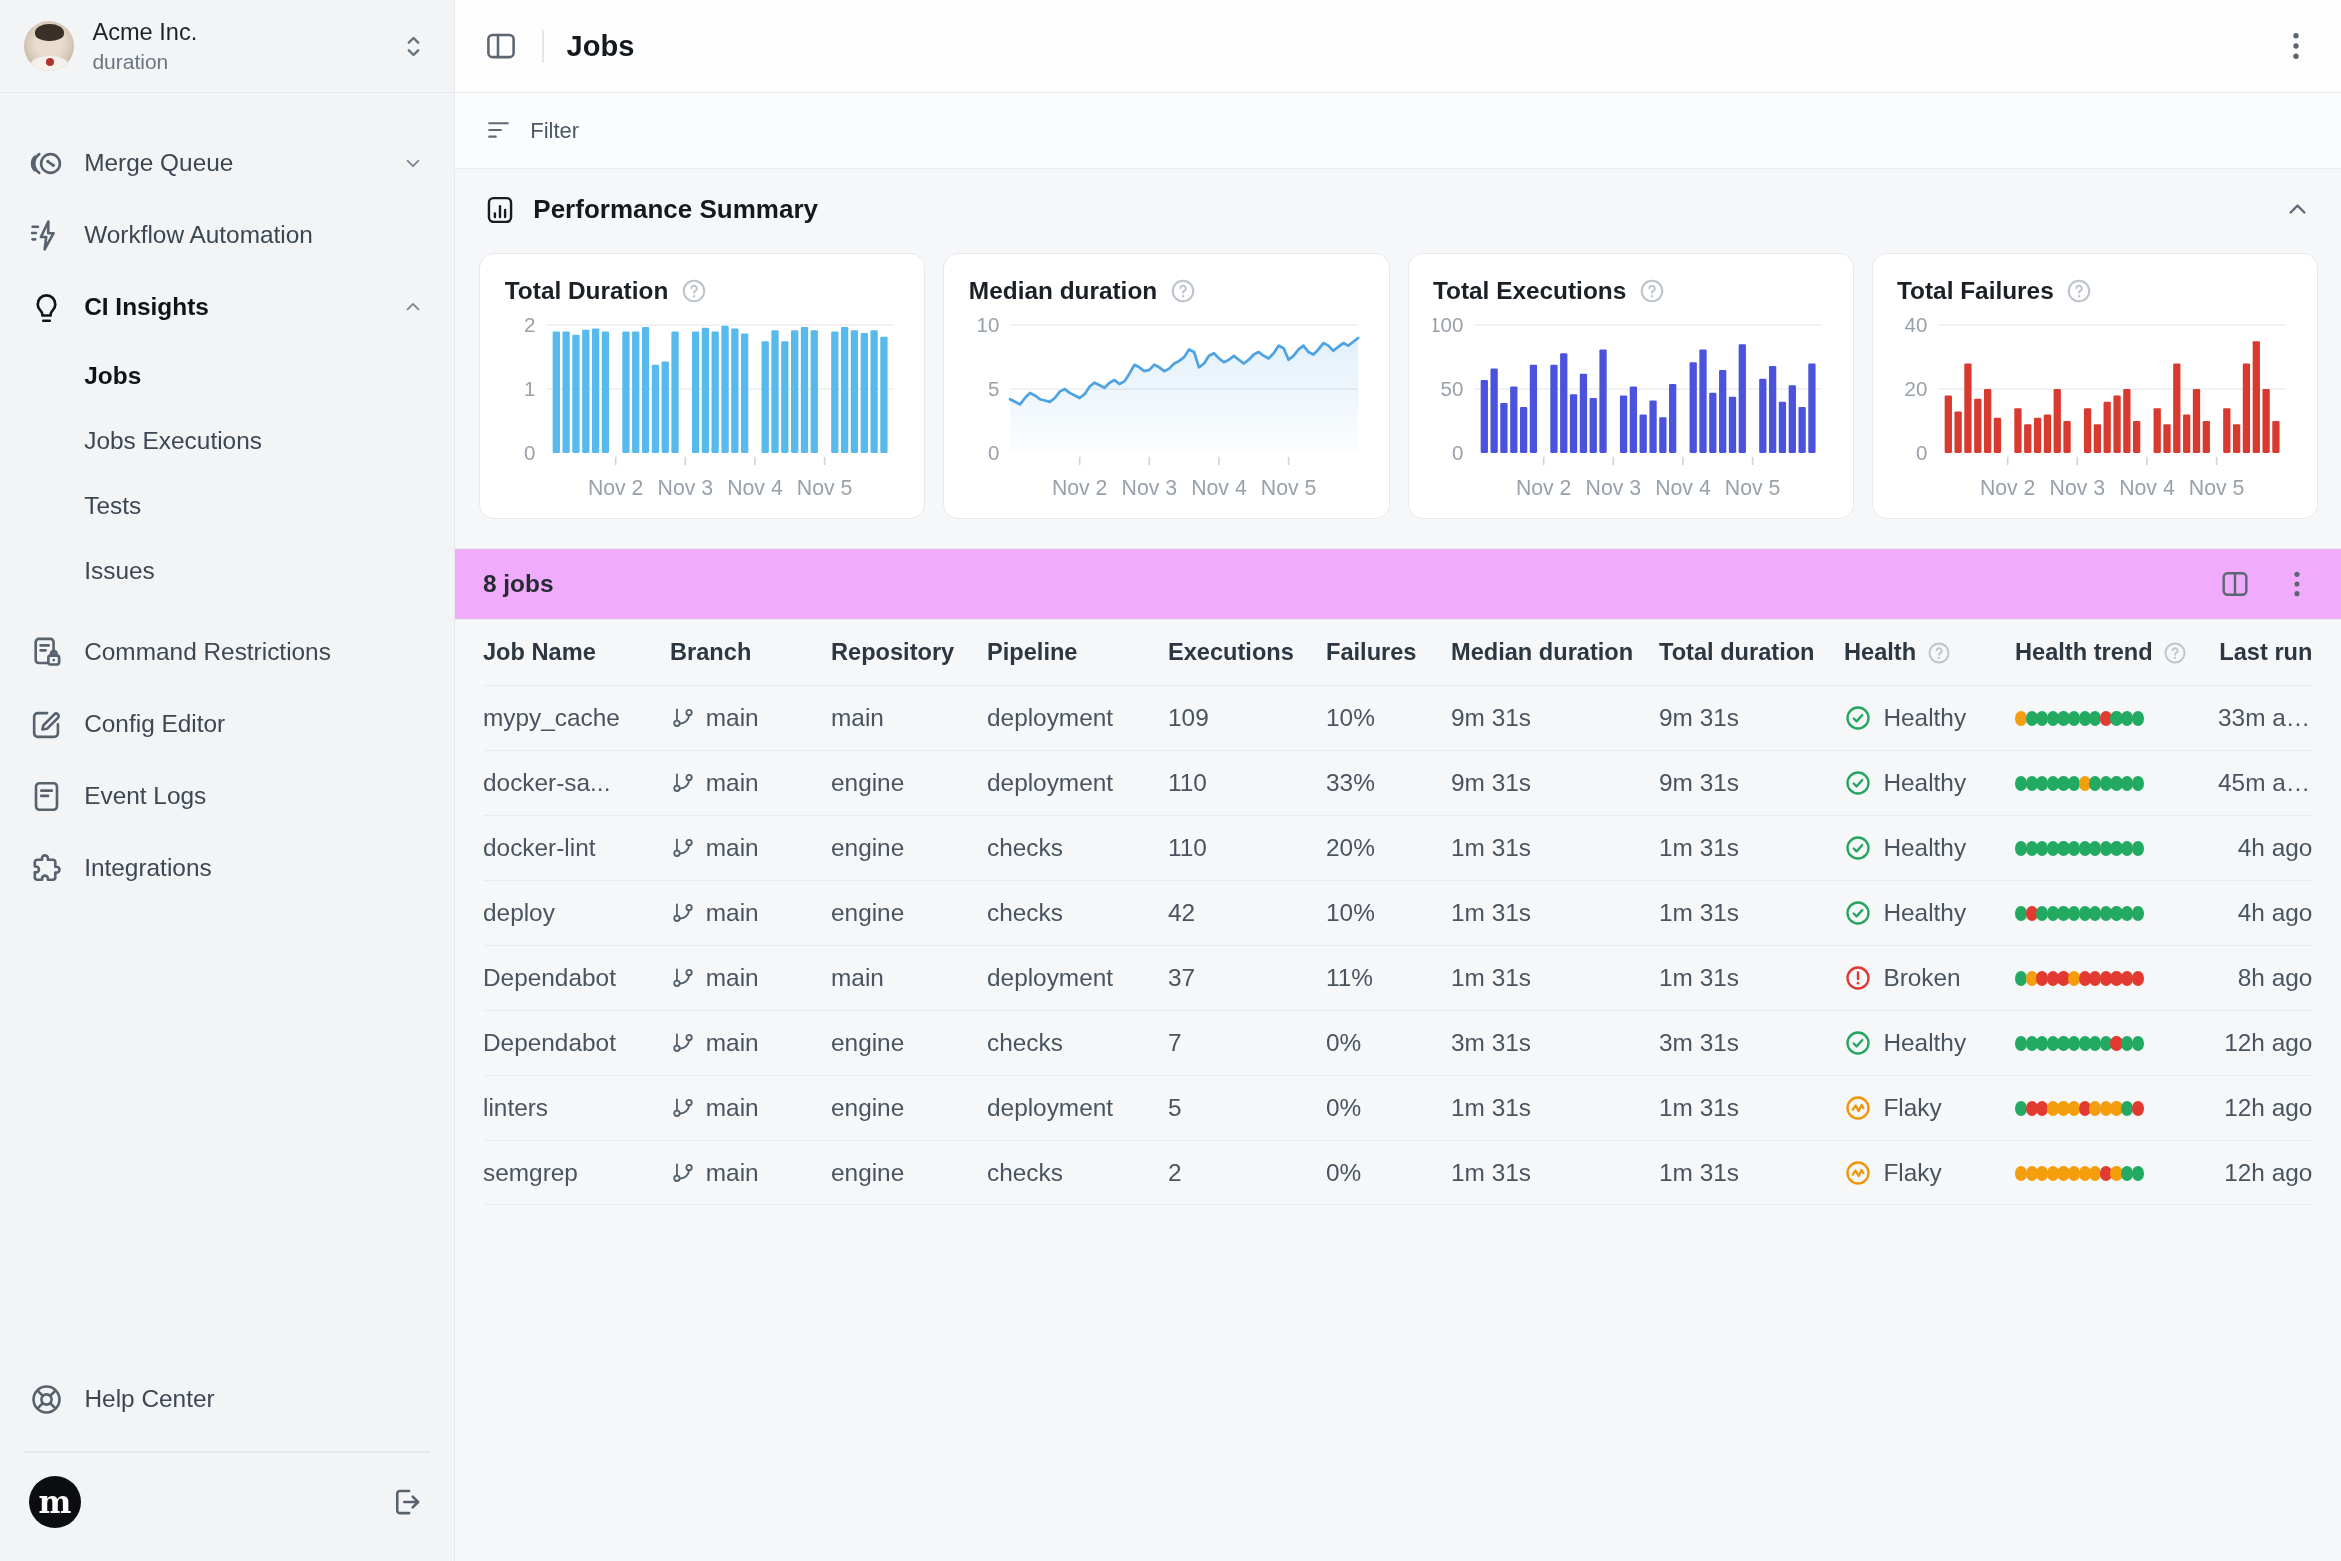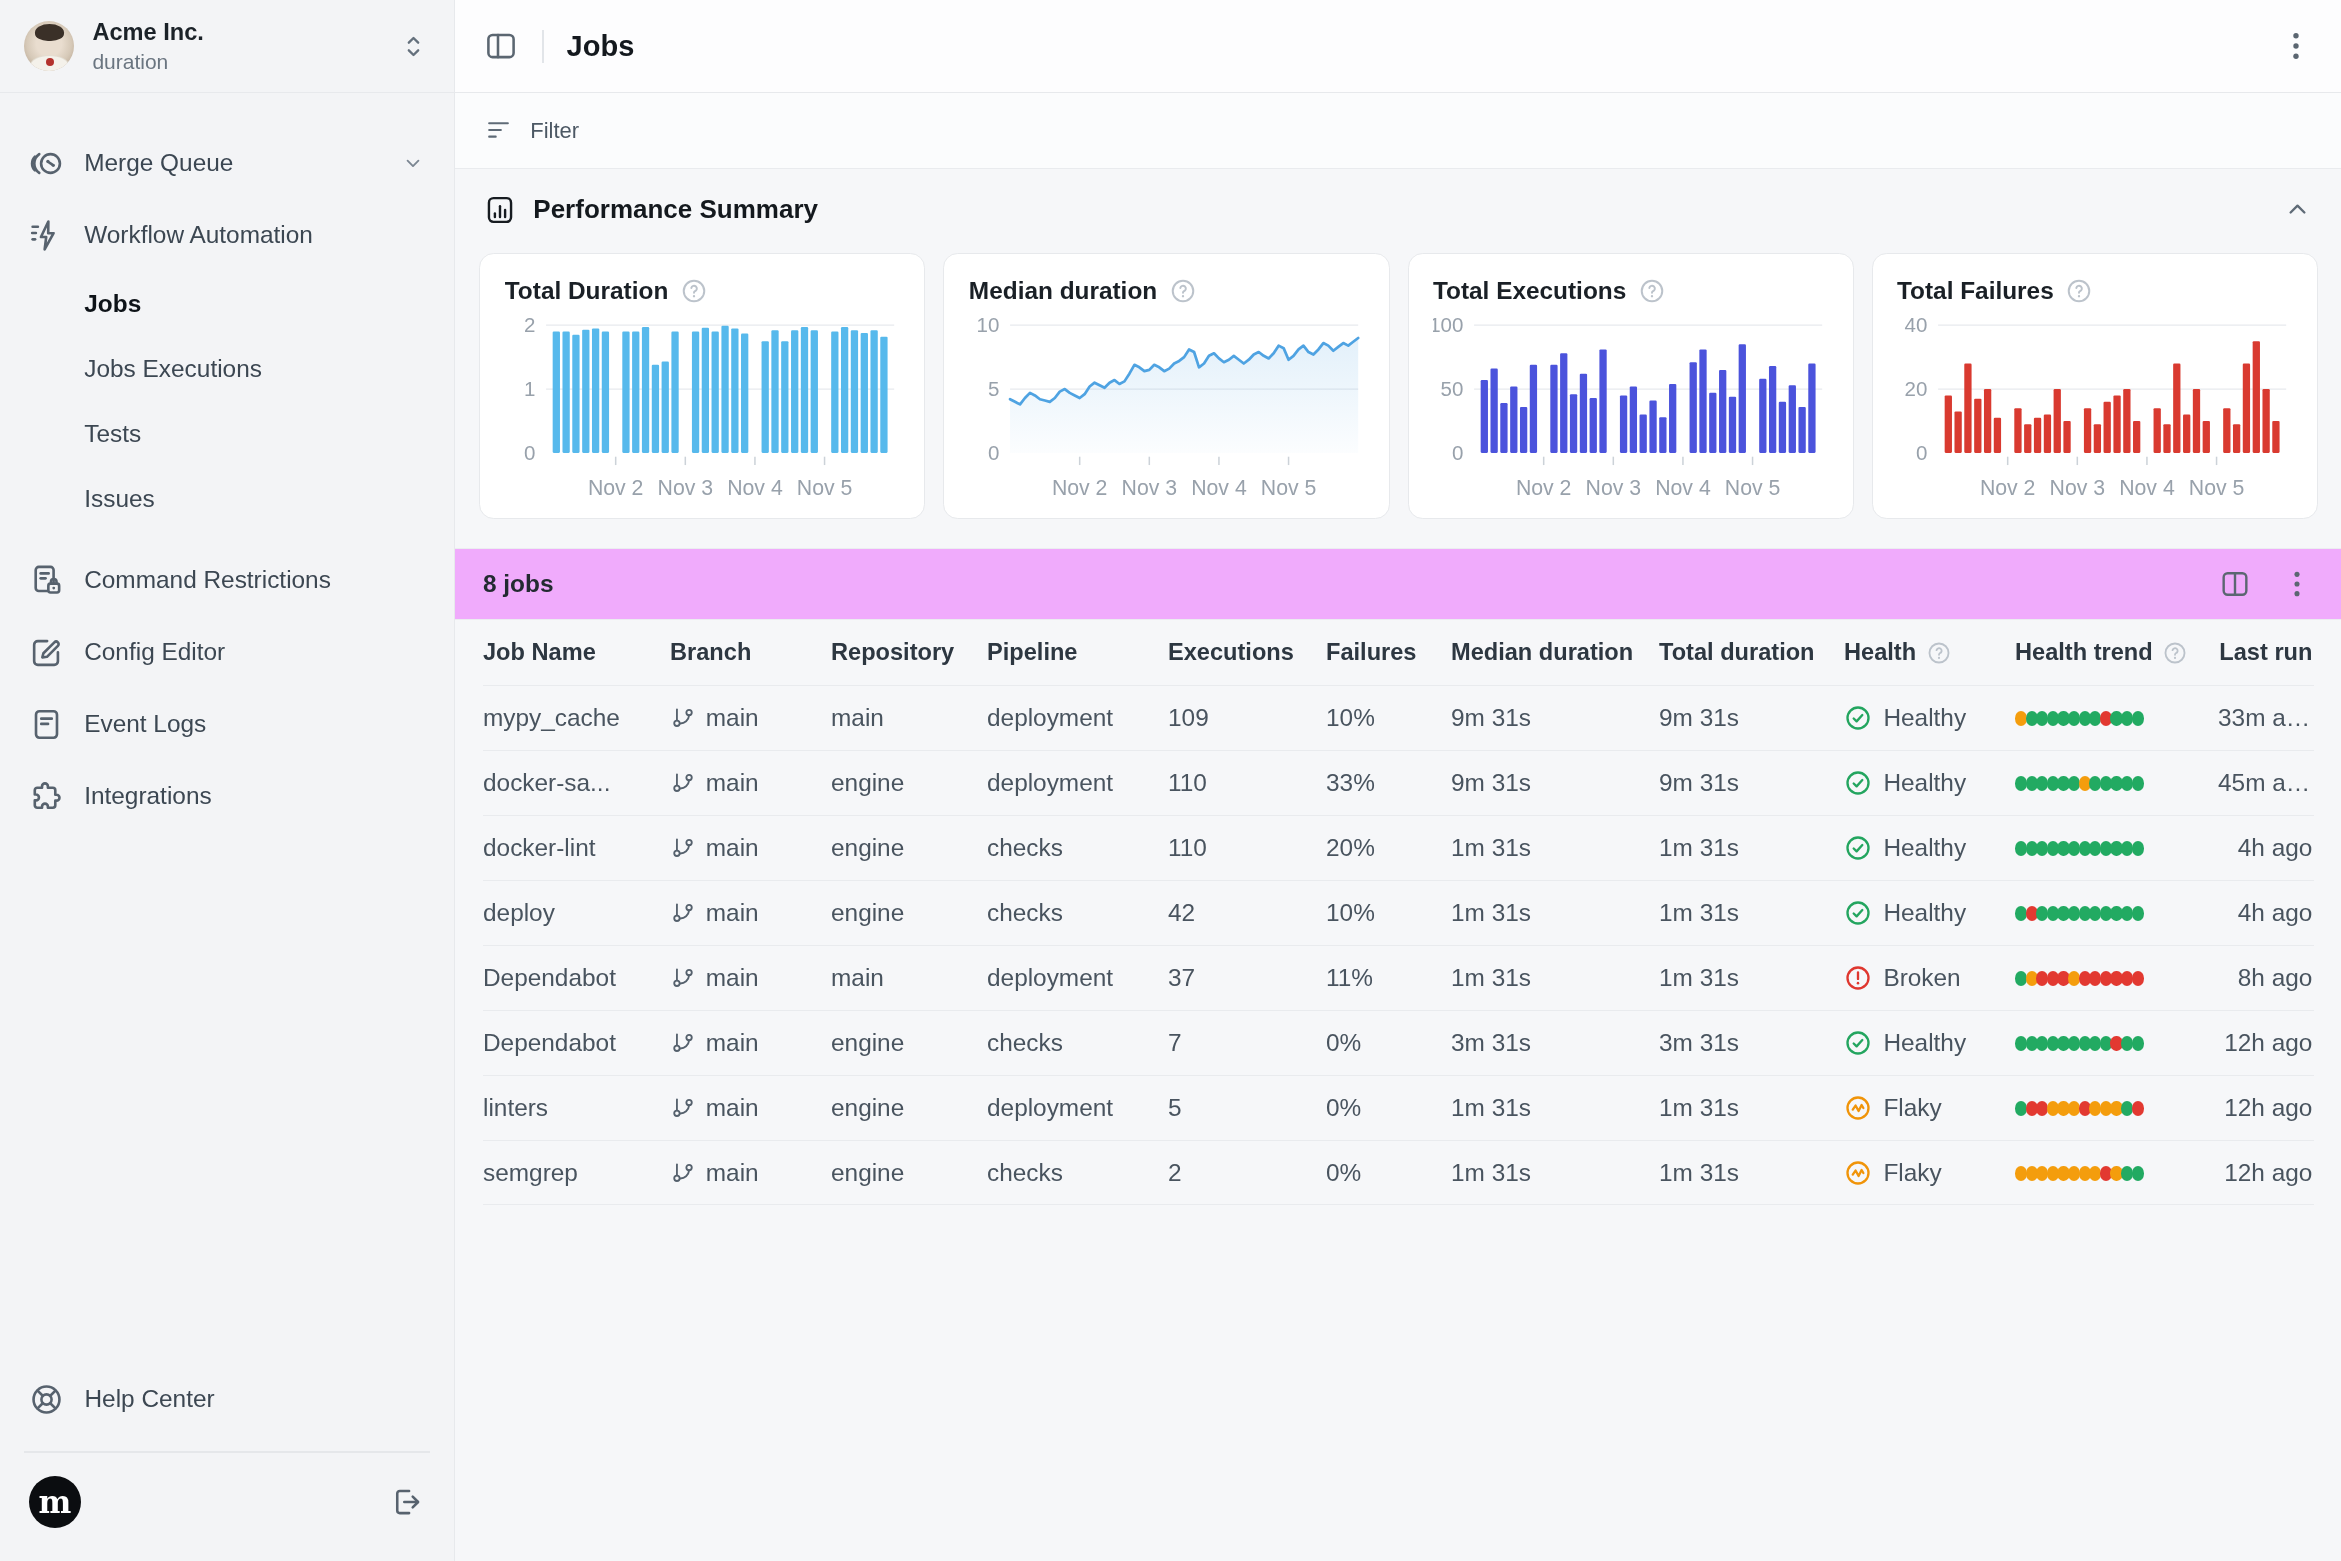--- a/index.html
+++ b/index.html
@@ -7,21 +7,21 @@
 body{font-family:"Liberation Sans",sans-serif;background:#f6f7f9;color:#39434e;display:flex;overflow:hidden}
 svg{display:block}
 
 .sidebar{flex:0 0 455px;width:455px;background:#f3f4f6;border-right:1.6px solid #e7e9ec;display:flex;flex-direction:column}
 .user-row{height:93px;display:flex;align-items:center;gap:18px;padding:0 24.4px;border-bottom:1.6px solid #e7e9ec}
 .avatar{width:50px;height:50px;flex:0 0 50px;border-radius:50%;position:relative;overflow:hidden;background:radial-gradient(circle at 50% 45%,#e9ddcf 0 34%,#d6c9b8 60%,#a8937d 100%)}
 .avatar i{position:absolute;left:10.6px;right:10.6px;top:3.3px;height:16.3px;border-radius:50% 50% 45% 45%;background:#3a3028}
 .avatar b{position:absolute;left:6.5px;right:6.5px;bottom:-3.3px;height:18px;border-radius:50% 50% 0 0;background:#f4f1ea;box-shadow:0 0 0 0.8px #e2ddd2}
 .avatar u{position:absolute;left:22px;bottom:4.9px;width:8.1px;height:8.1px;border-radius:50%;background:#b3312c}
 .user-meta{line-height:1.2;min-width:0}
-.org-name{font-size:23.6px;font-weight:700;color:#1b2228}
+.org-name{font-size:23.6px;font-weight:400;color:#1b2228}
 .org-user{font-size:21px;color:#6a7580;margin-top:3.3px}
 .user-caret{margin-left:auto;color:#64707c}
 .user-caret svg{width:33px;height:33px}
 .nav{flex:1 1 auto;padding:34px 16.3px 0 16.3px}
 .nav-item{height:72px;display:flex;align-items:center;gap:19.5px;padding:0 11.4px;border-radius:11.4px;font-size:24.4px;color:#3c4752;cursor:pointer}
 .nav-item .nav-icon{width:37px;height:37px;color:#57626e;flex:0 0 37px}
 .nav-item .nav-icon svg{width:37px;height:37px}
 .nav-item.active{color:#0e1318;font-weight:700}
 .nav-item.active .nav-icon{color:#0e1318}
 .nav-chevron{margin-left:auto;color:#7b8692}
@@ -130,20 +130,34 @@
       <div class="nav-item">
         <span class="nav-icon">
           <svg viewBox="0 0 24 24" fill="none" stroke="currentColor" stroke-width="1.7" stroke-linecap="round" stroke-linejoin="round">
             <path d="M13.2 2.9 8.4 13h3.4l-1 8 5.8-10.5h-3.5z"></path>
             <path d="M3 6.3h3.4"></path>
             <path d="M2.7 10.4h2.4"></path>
             <path d="M3 14.5h1.6"></path>
           </svg>
         </span>
         <span>Workflow Automation</span>
+      </div>
+      <div class="nav-item active">
+        <span class="nav-icon">
+          <svg viewBox="0 0 24 24" fill="none" stroke="currentColor" stroke-width="1.7" stroke-linecap="round" stroke-linejoin="round">
+            <path d="M9.3 17.2v-.8c0-.9-.5-1.7-1.2-2.4a5.7 5.7 0 1 1 7.8 0c-.7.7-1.2 1.5-1.2 2.4v.8z"></path>
+            <path d="M9.9 20.6h4.2"></path>
+          </svg>
+        </span>
+        <span>CI Insights</span>
+        <span class="nav-chevron">
+          <svg viewBox="0 0 24 24" fill="none" stroke="currentColor" stroke-width="1.7" stroke-linecap="round" stroke-linejoin="round">
+            <path d="M7 14.2l5-5 5 5"></path>
+          </svg>
+        </span>
       </div>
       <div class="sub-item active">Jobs</div>
       <div class="sub-item">Jobs Executions</div>
       <div class="sub-item">Tests</div>
       <div class="sub-item">Issues</div>
       <div class="nav-gap"></div>
       <div class="nav-item">
         <span class="nav-icon">
           <svg viewBox="0 0 24 24" fill="none" stroke="currentColor" stroke-width="1.7" stroke-linecap="round" stroke-linejoin="round">
             <rect x="5" y="3.2" width="11.6" height="15.6" rx="2"></rect>

